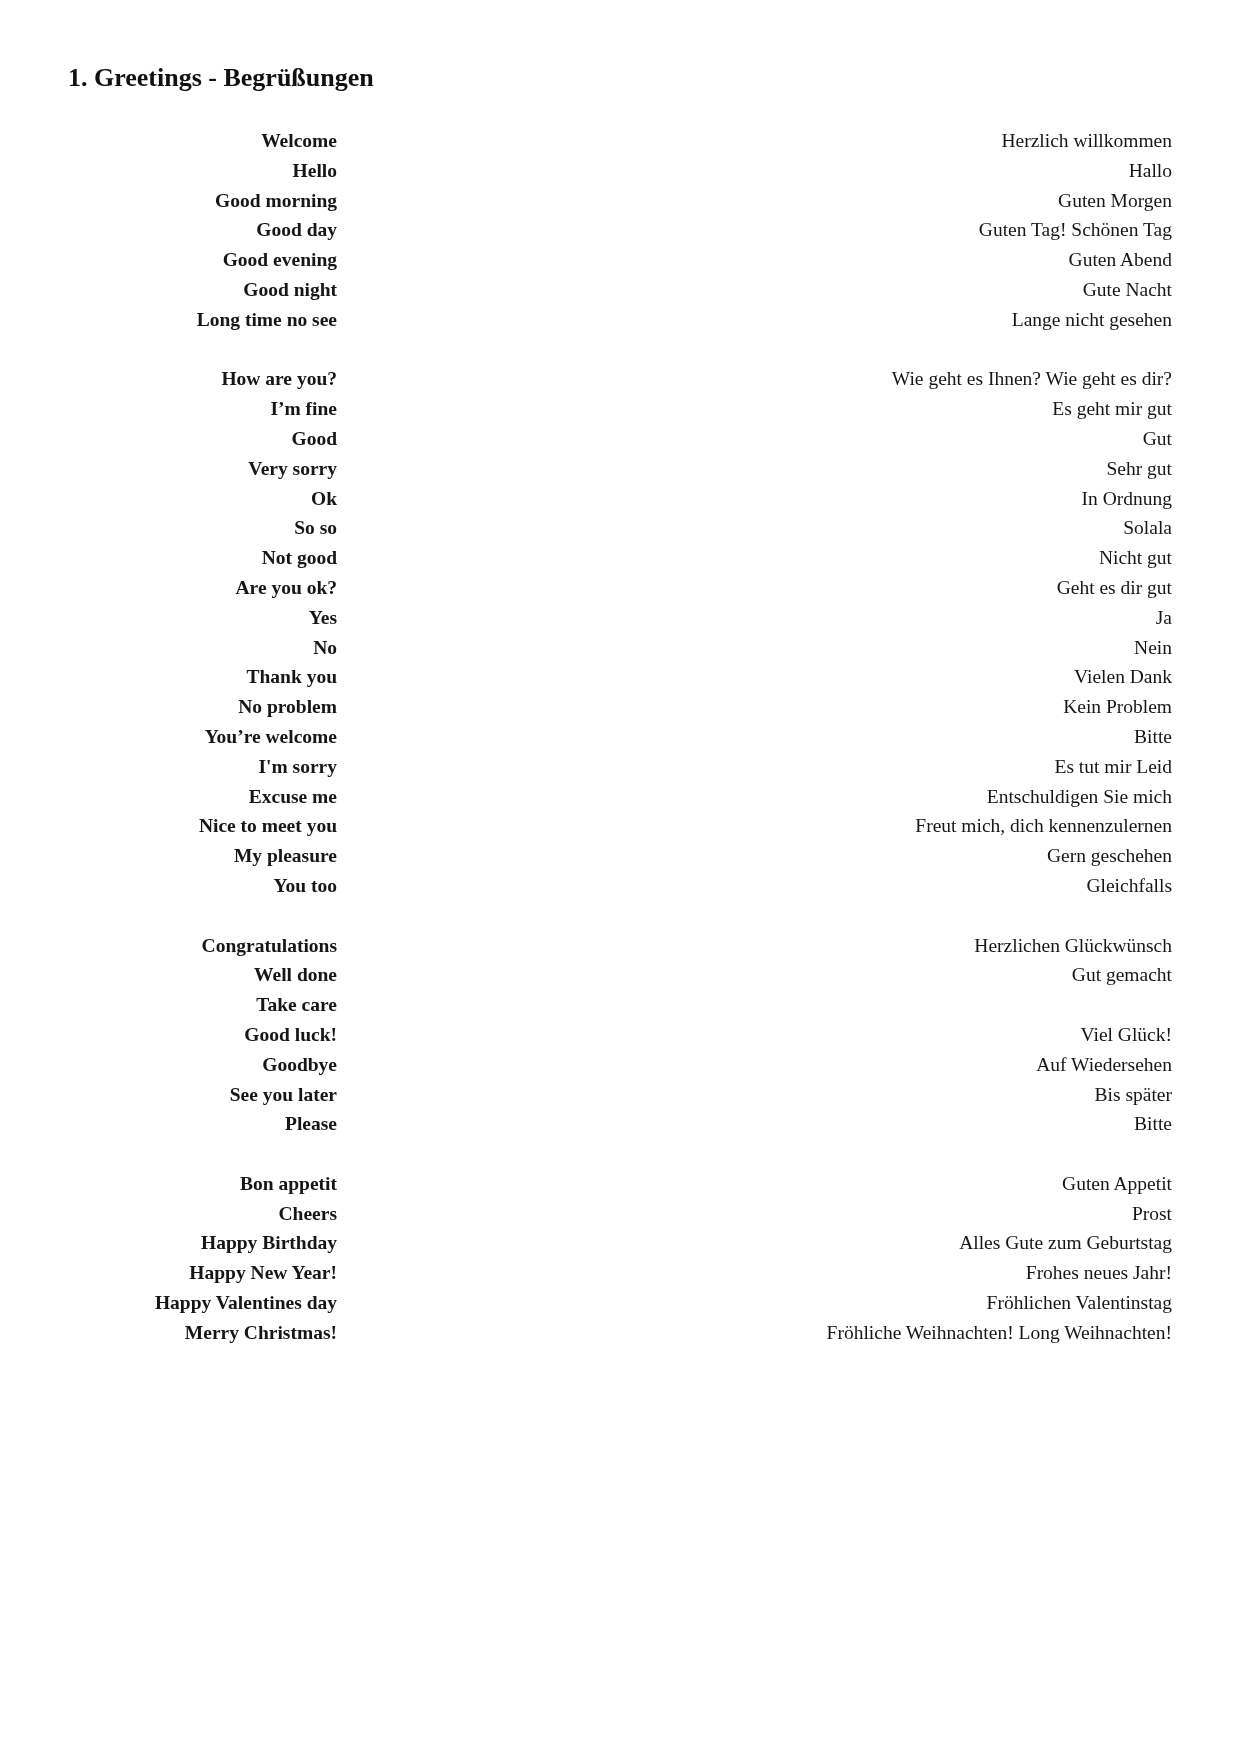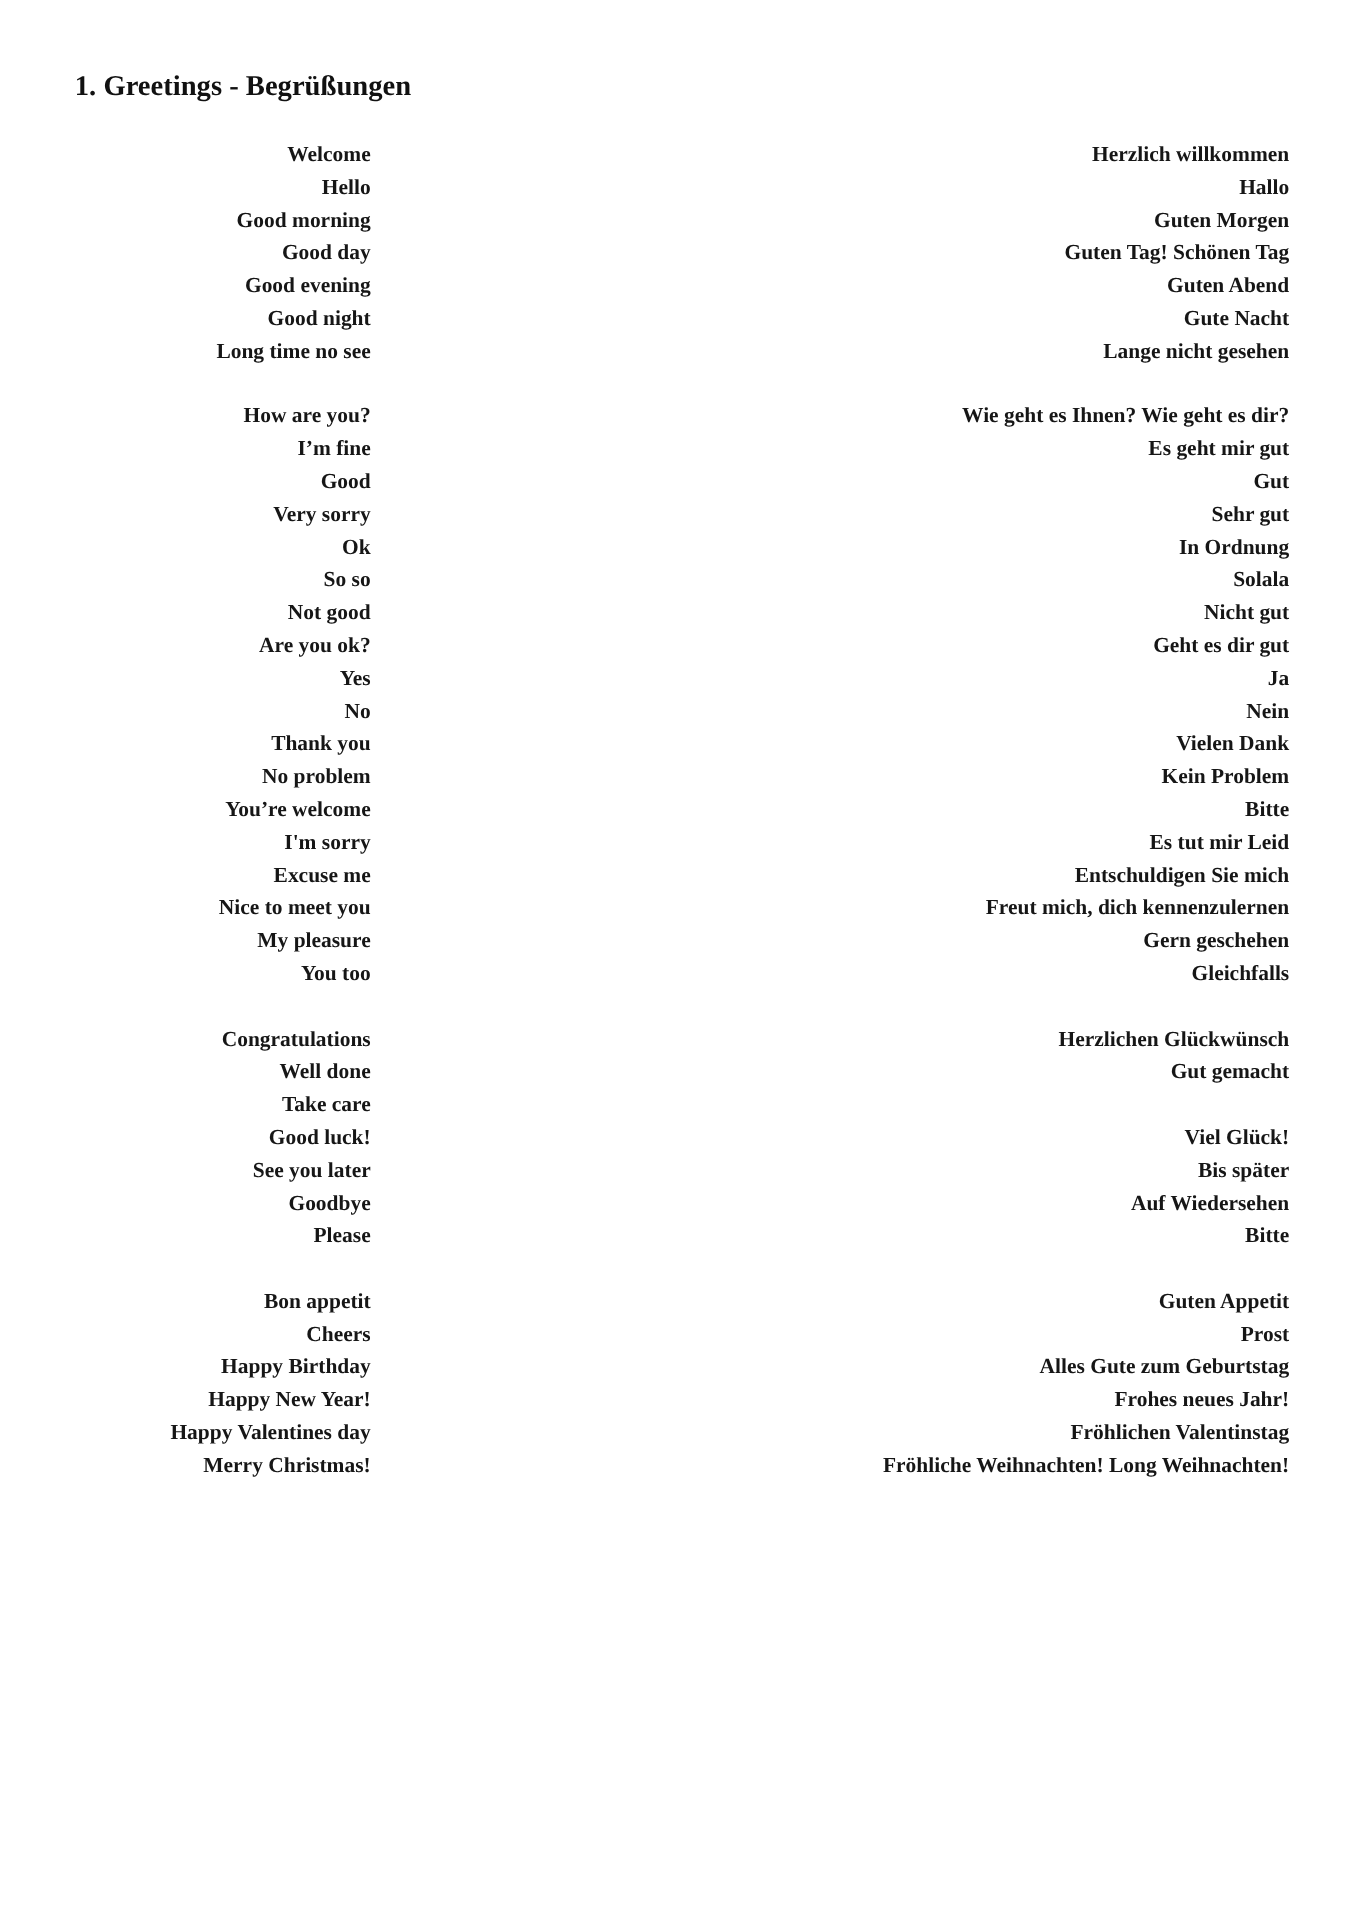--- a/index.html
+++ b/index.html
@@ -32,21 +32,21 @@
       grid-template-columns: 269px 1fr;
       font-size: 19.5px;
       line-height: 29.8px;
       white-space: nowrap;
       text-align: right;
     }
     .en {
       font-weight: 700;
     }
     .de {
-      font-weight: 700;
+      font-weight: 400;
     }
   </style>
 </head>
 <body>
 
 <main class="page">
   <h1 class="page-title">1. Greetings - Begrüßungen</h1>
   <div id="vocab-list">
       <section class="vocab-section">
         <div class="vocab-row">
@@ -162,26 +162,26 @@
           <span class="de">Gut gemacht</span>
         </div>
         <div class="vocab-row">
           <span class="en">Take care</span>
         </div>
         <div class="vocab-row">
           <span class="en">Good luck!</span>
           <span class="de">Viel Glück!</span>
         </div>
         <div class="vocab-row">
+          <span class="en">Goodbye</span>
+          <span class="de">Auf Wiedersehen</span>
+        </div>
+        <div class="vocab-row">
           <span class="en">See you later</span>
           <span class="de">Bis später</span>
-        </div>
-        <div class="vocab-row">
-          <span class="en">Goodbye</span>
-          <span class="de">Auf Wiedersehen</span>
         </div>
         <div class="vocab-row">
           <span class="en">Please</span>
           <span class="de">Bitte</span>
         </div>
       </section>
       <section class="vocab-section">
         <div class="vocab-row">
           <span class="en">Bon appetit</span>
           <span class="de">Guten Appetit</span>

